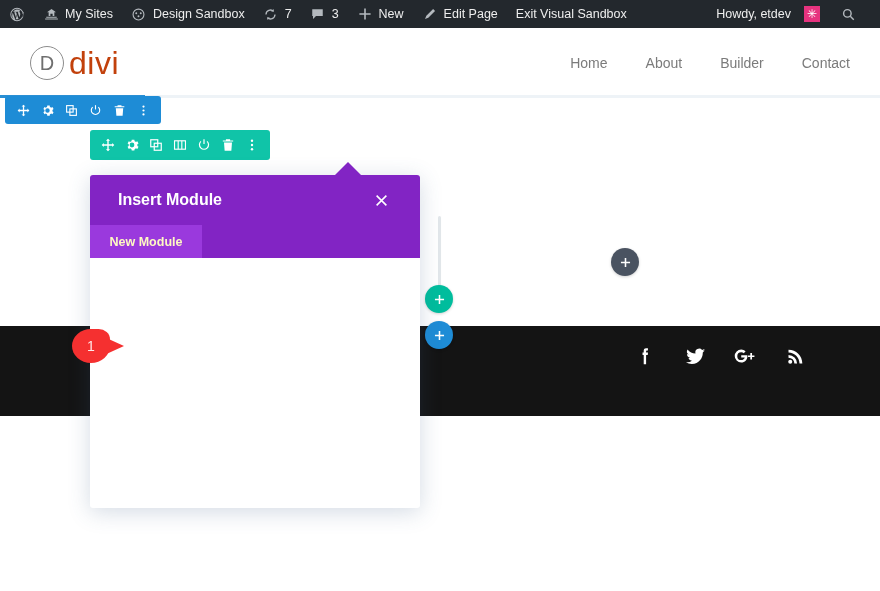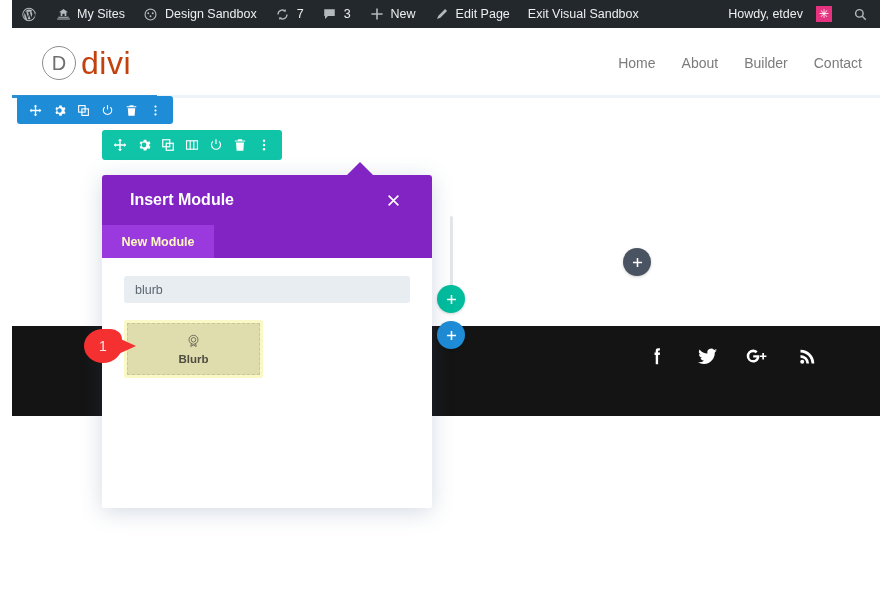--- a/index.html
+++ b/index.html
@@ -1,21 +1,21 @@
 <!DOCTYPE html>
 <html><head>
 <meta charset="utf-8">
 <style>
   * { box-sizing: border-box; margin: 0; padding: 0; }
   html, body {
     width: 880px; height: 591px;
     font-family: "Liberation Sans", sans-serif;
     background: #ffffff; overflow: hidden;
   }
-  .page { position: relative; width: 760px; height: 591px; background:#fff;margin-left:12px; }
+  .page { position: relative; width: 760px; height: 591px; background:#fff; }
 
   
   .adminbar {
     position: absolute; left:0; top:0; width:880px; height:28px;
     background:#23282d; color:#b4b9be;
     display:flex; align-items:center; font-size:12.5px;
   }
   .ab-left { display:flex; align-items:center; height:28px; }
   .ab-right { margin-left:auto; display:flex; align-items:center; height:28px; padding-right:24px; }
   .ab-item {
@@ -37,21 +37,21 @@
     position:absolute; left:0; top:28px; width:880px; height:70px;
     background:#ffffff; display:flex; align-items:center;
   }
   .logo { display:flex; align-items:center; margin-left:30px; gap:2px; }
   .logo-circle {
     width:34px; height:34px; border:1.6px solid #8d8d8d; border-radius:50%;
     display:flex; align-items:center; justify-content:center;
     font-size:20px; color:#6f6f6f; font-family:"Liberation Sans", sans-serif;
   }
   .logo-word { font-size:32px; color:#c2410c; letter-spacing:0.5px; margin-left:3px; }
-  .main-nav { margin-left:auto; margin-right:30px; display:flex; gap:26px; }
+  .main-nav { margin-left:auto; margin-right:30px; display:flex; gap:38px; }
   .main-nav a { color:#7b7b7b; font-size:14px; text-decoration:none; }
   .header-progress {
     position:absolute; left:0; top:95px; width:880px; height:3px; background:#eef3f7;
   }
   .header-progress .bar { width:145px; height:3px; background:#2a8fd4; }
 
   
   .body-canvas { position:absolute; left:0; top:98px; width:880px; height:493px; background:#fff; }
   .dark-band {
     position:absolute; left:0; top:228px; width:880px; height:90px;
@@ -414,37 +414,20 @@
         <svg width="15" height="15" viewBox="0 0 20 20" fill="none" stroke="#fff" stroke-width="2.1">
             <path d="M3.5 3.5l13 13M16.5 3.5l-13 13"></path>
           </svg>
       </span>
     </div>
 
     <div class="modal-tabs">
       <span class="tab active">New Module</span>
     </div>
 
-    <div class="modal-body">
-      <input class="search-field" type="text" value="blurb" style="">
-      <div class="module-grid">
-        <div class="module-tile">
-          <div class="inner">
-            <span class="m-ico">
-              <svg width="15" height="15" viewBox="0 0 20 20" fill="none" stroke="#5d5d4e" stroke-width="1.1">
-                <circle cx="10" cy="9" r="6"></circle>
-                <circle cx="10" cy="9" r="3"></circle>
-                <path d="M7.2 13.6L6.4 18l3.6-2 3.6 2-.8-4.4"></path>
-              </svg>
-            </span>
-            <span class="m-lbl">Blurb</span>
-          </div>
-        </div>
-      </div>
-    </div>
   </div>
 
   <div class="pin">
     <div class="tip"></div>
     <div class="teardrop"></div>
     <div class="num">1</div>
   </div>
 
 </div>
 

